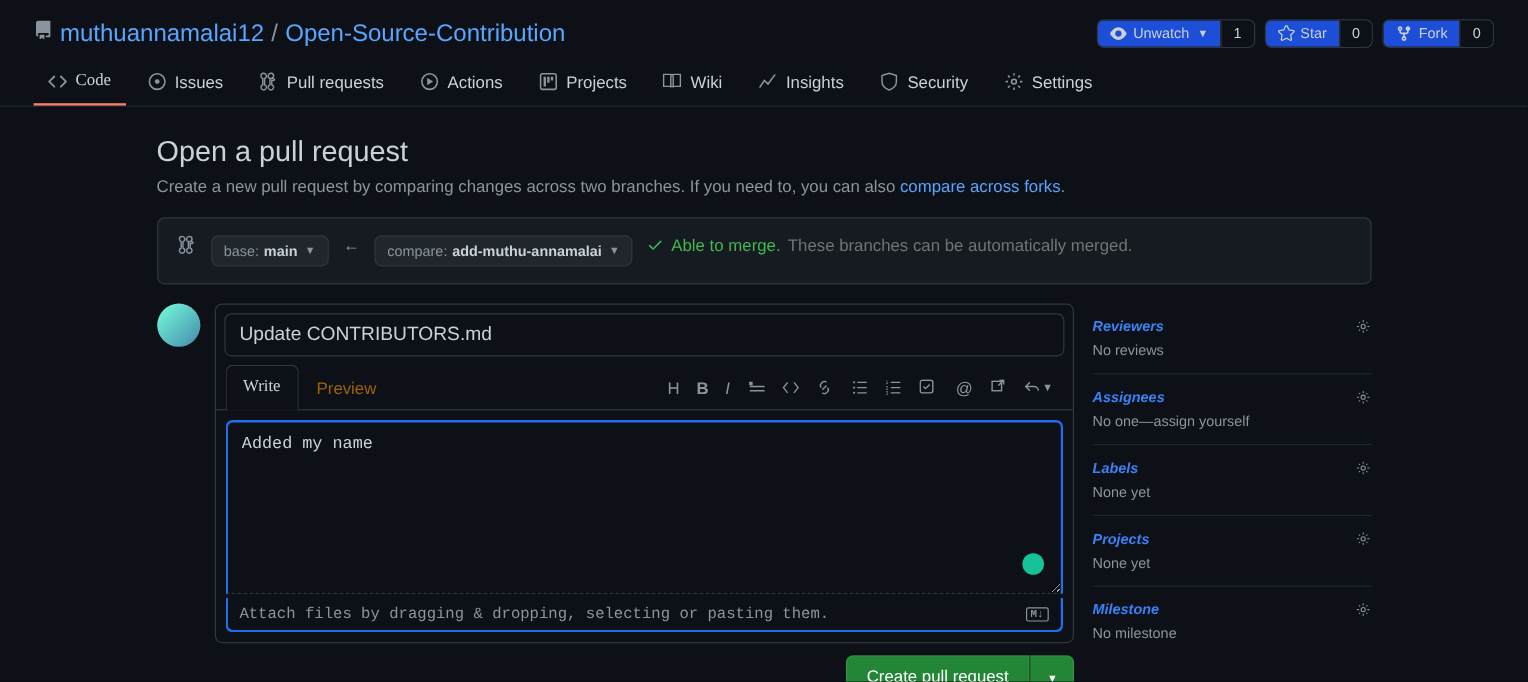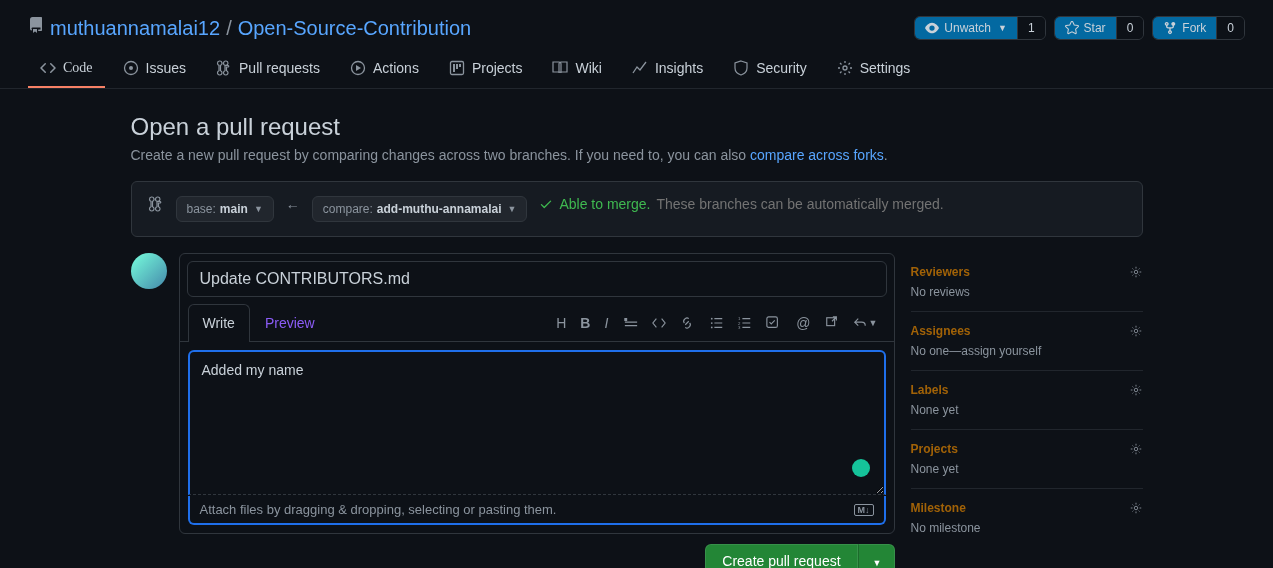--- a/index.html
+++ b/index.html
@@ -29,21 +29,21 @@
     .repo-path .sep { color: #8b949e; }
     .repo-path .repo-name { color: #58a6ff; font-weight: 500; }
     .header-actions { display: flex; gap: 8px; }
     .btn-group {
       display: flex;
       border: 1px solid #30363d;
       border-radius: 6px;
       overflow: hidden;
     }
     .btn-group .btn {
-      background: #0369a1;
+      background: #1d4ed8;
       color: #c9d1d9;
       padding: 4px 10px;
       font-size: 12px;
       display: flex;
       align-items: center;
       gap: 5px;
       border: none;
       cursor: pointer;
     }
     .btn-group .count {
@@ -143,37 +143,38 @@
     .tabs-row {
       display: flex;
       justify-content: space-between;
       align-items: center;
       padding: 0 8px;
       border-bottom: 1px solid #30363d;
     }
     .tabs { display: flex; }
     .tab {
       padding: 10px 14px;
-      color: #8b5cf6;
+      color: #a16207;
       font-size: 14px;
       cursor: pointer;
       border: 1px solid transparent;
       border-bottom: none;
     }
     .tab.active {
       background: #0d1117;
       color: #c9d1d9;
       border-color: #30363d;
       border-radius: 6px 6px 0 0;
       margin-bottom: -1px;
+      font-family: Liberation Serif, serif;
     }
     .toolbar { display: flex; gap: 16px; color: #8b949e; padding-right: 8px;}
     .toolbar-group { display: flex; gap: 14px; }
     .toolbar-btn { cursor: pointer; display:flex; align-items:center; }
-    .body-wrap { padding: 8px; }
+    .body-wrap { padding: 8px; font-family: Liberation Mono, monospace; }
     .body-textarea {
       width: 100%;
       min-height: 145px;
       background: #0d1117;
       border: 2px solid #1f6feb;
       border-radius: 6px 6px 0 0;
       padding: 10px 12px;
       color: #c9d1d9;
       font-size: 14px;
       resize: vertical;
@@ -226,21 +227,21 @@
       border:1px solid rgba(240,246,252,.1);
       border-left:1px solid rgba(0,0,0,.2);
       border-radius:0 6px 6px 0;
       padding:8px 12px;
       cursor:pointer;
       color:#fff;
     }
     .sidebar { width: 232px; flex-shrink:0; font-size:12px; }
     .side-section { border-bottom:1px solid #21262d; padding:12px 0;}
     .side-head { display:flex; justify-content:space-between; align-items:center; margin-bottom:6px;}
-    .side-title { color:#a16207; font-weight:600; }
+    .side-title { color:#3b82f6; font-weight:600;font-style:italic; }
     .side-gear { color:#8b949e; cursor:pointer; }
     .side-body { color:#8b949e; }
     .side-body a { color:#8b949e; text-decoration:none; }
     svg { display:block; }
     .caret { font-size:9px; margin-left:2px; }
   </style>
 </head>
 <body>
 
 <div class="header">

